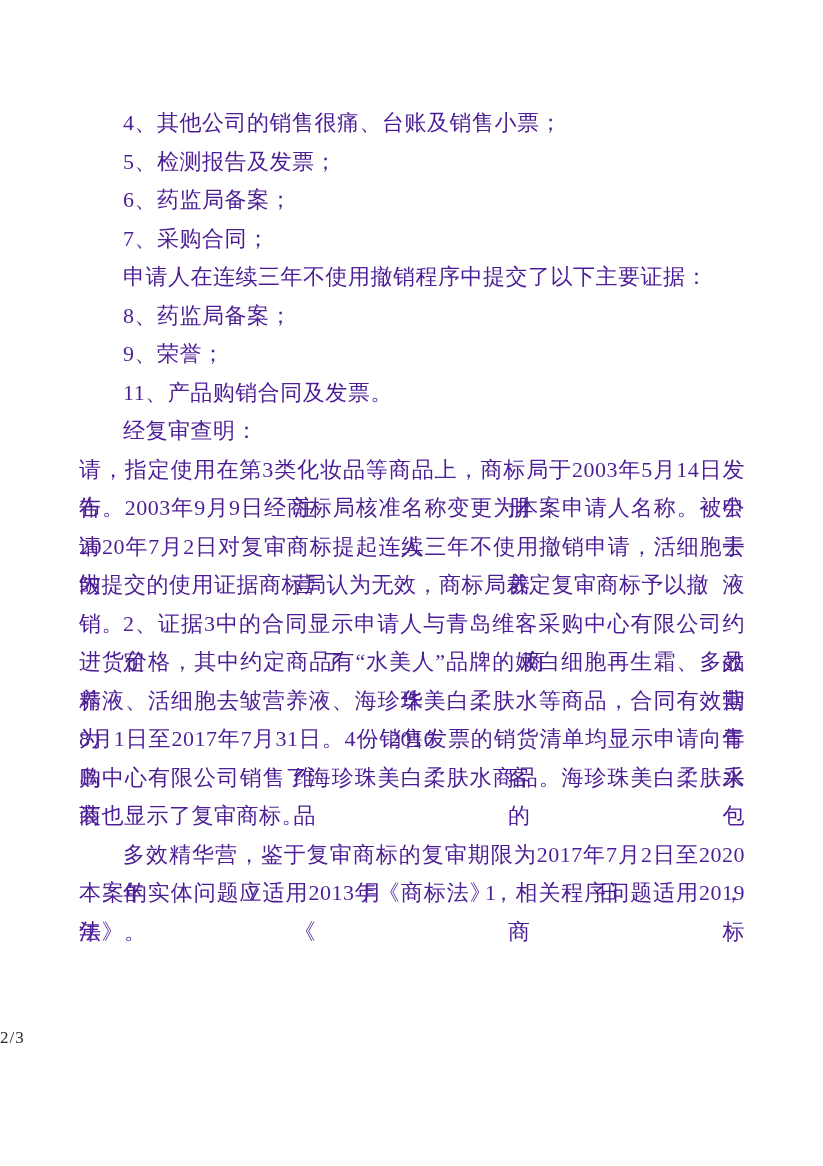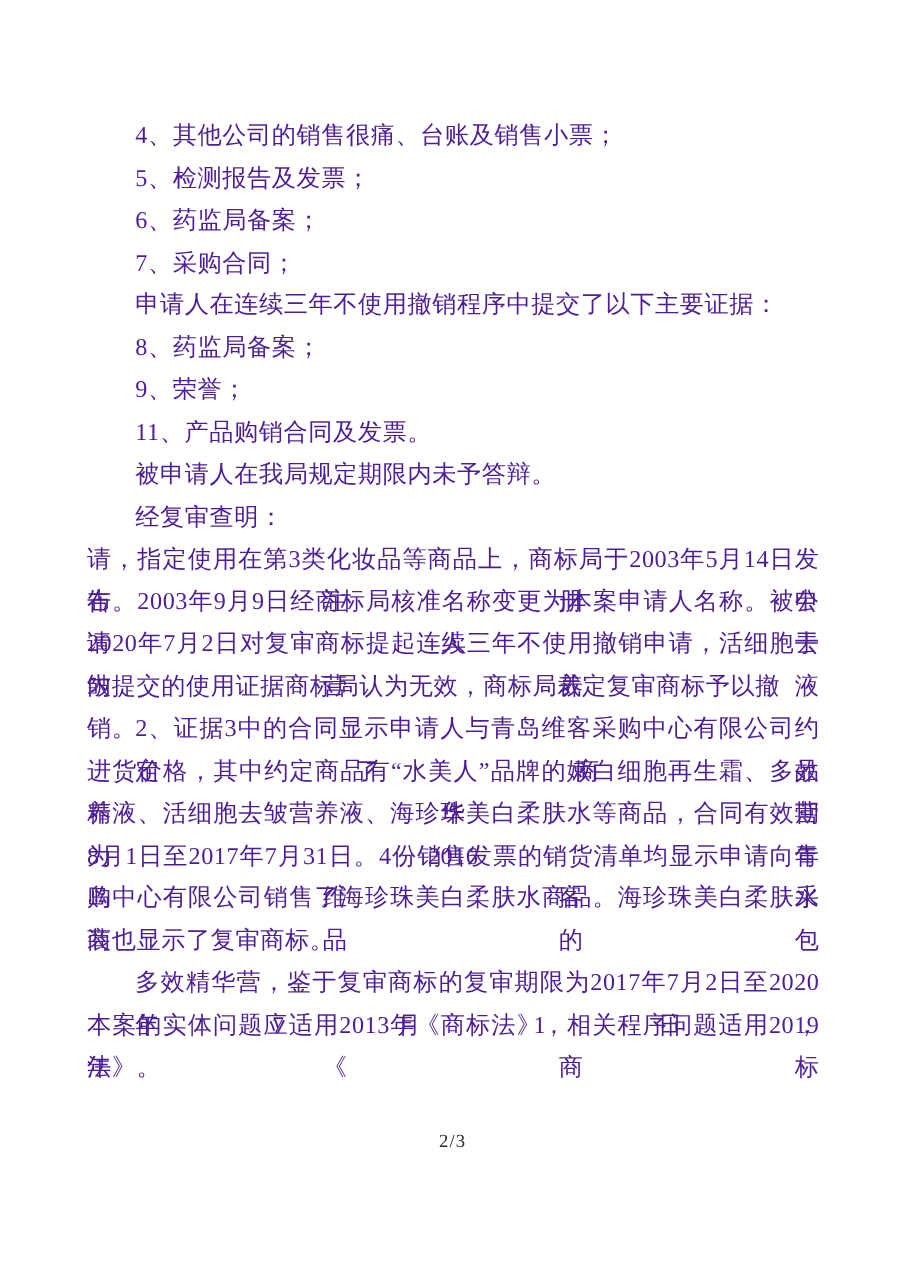--- a/index.html
+++ b/index.html
@@ -39,41 +39,39 @@
   .line.fill {
     text-align: justify;
     text-align-last: justify;
     text-justify: inter-character;
   }
   .footer {
     position: absolute;
     top: 1026px;
     left: 0;
     width: 823px;
-    text-align: center;
     font-size: 17px;
     line-height: 24px;
     color: #2a2a30;
     letter-spacing: 1px;
   }
 </style>
 </head>
 <body>
 
 <div class="page">
   <div class="doc">
     <div class="line indent">4、其他公司的销售很痛、台账及销售小票；</div>
     <div class="line indent">5、检测报告及发票；</div>
     <div class="line indent">6、药监局备案；</div>
     <div class="line indent">7、采购合同；</div>
     <div class="line indent">申请人在连续三年不使用撤销程序中提交了以下主要证据：</div>
     <div class="line indent">8、药监局备案；</div>
     <div class="line indent">9、荣誉；</div>
     <div class="line indent">11、产品购销合同及发票。</div>
-    <div class="line indent">被申请人在我局规定期限内未予答辩。</div>
     <div class="line indent">经复审查明：</div>
 
     <div class="line fill">请，指定使用在第3类化妆品等商品上，商标局于2003年5月14日发布注册公</div>
     <div class="line fill">告。2003年9月9日经商标局核准名称变更为本案申请人名称。被申请人于</div>
     <div class="line fill">2020年7月2日对复审商标提起连续三年不使用撤销申请，活细胞去皱营养液</div>
     <div class="line">内提交的使用证据商标局认为无效，商标局裁定复审商标予以撤销。</div>
 
     <div class="line indent fill">2、证据3中的合同显示申请人与青岛维客采购中心有限公司约定了商品</div>
     <div class="line fill">进货价格，其中约定商品有“水美人”品牌的嫩白细胞再生霜、多效精华营</div>
     <div class="line fill">养液、活细胞去皱营养液、海珍珠美白柔肤水等商品，合同有效期为2016年</div>

